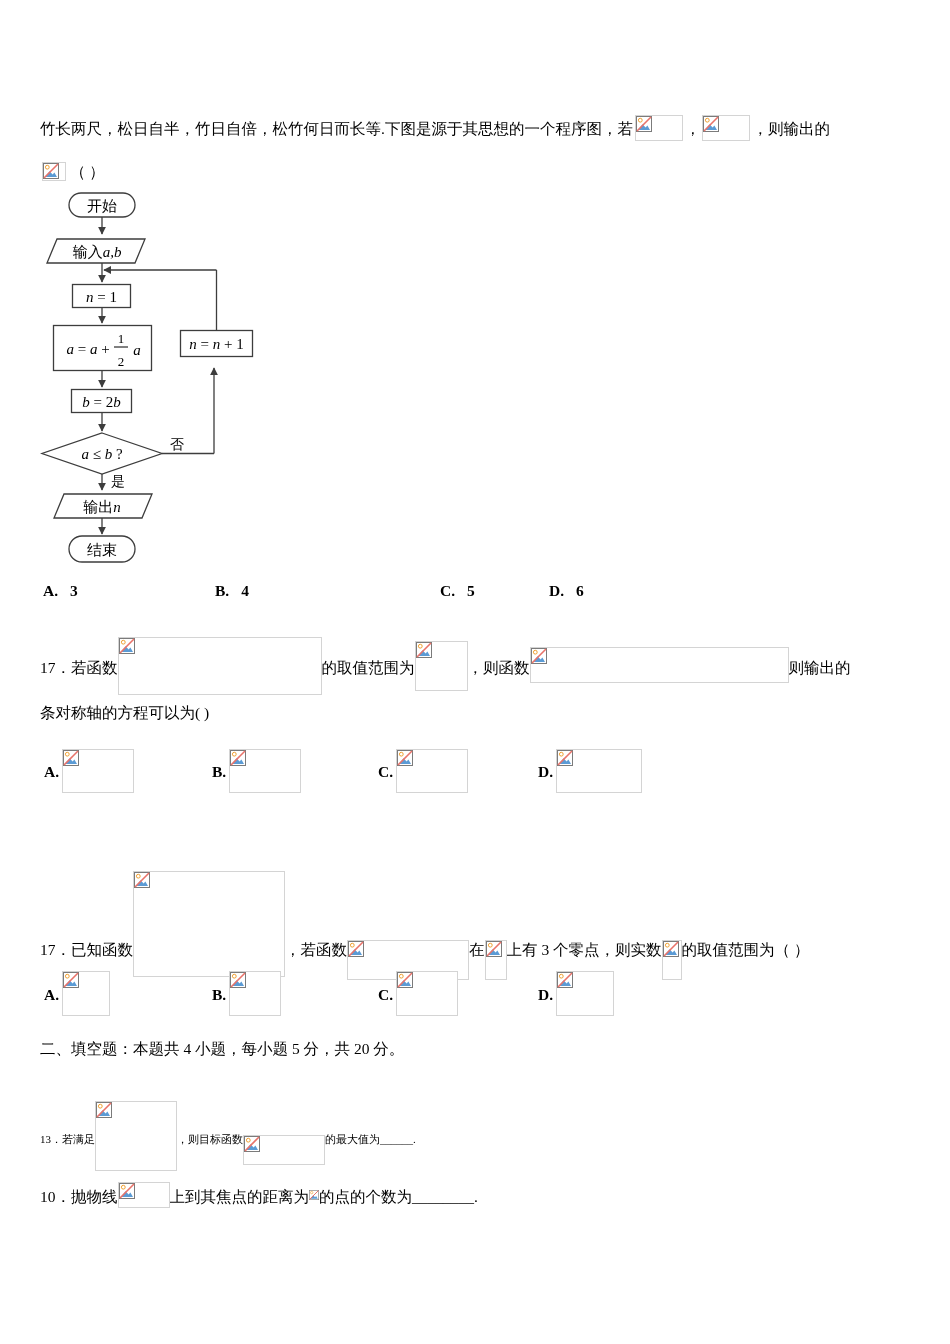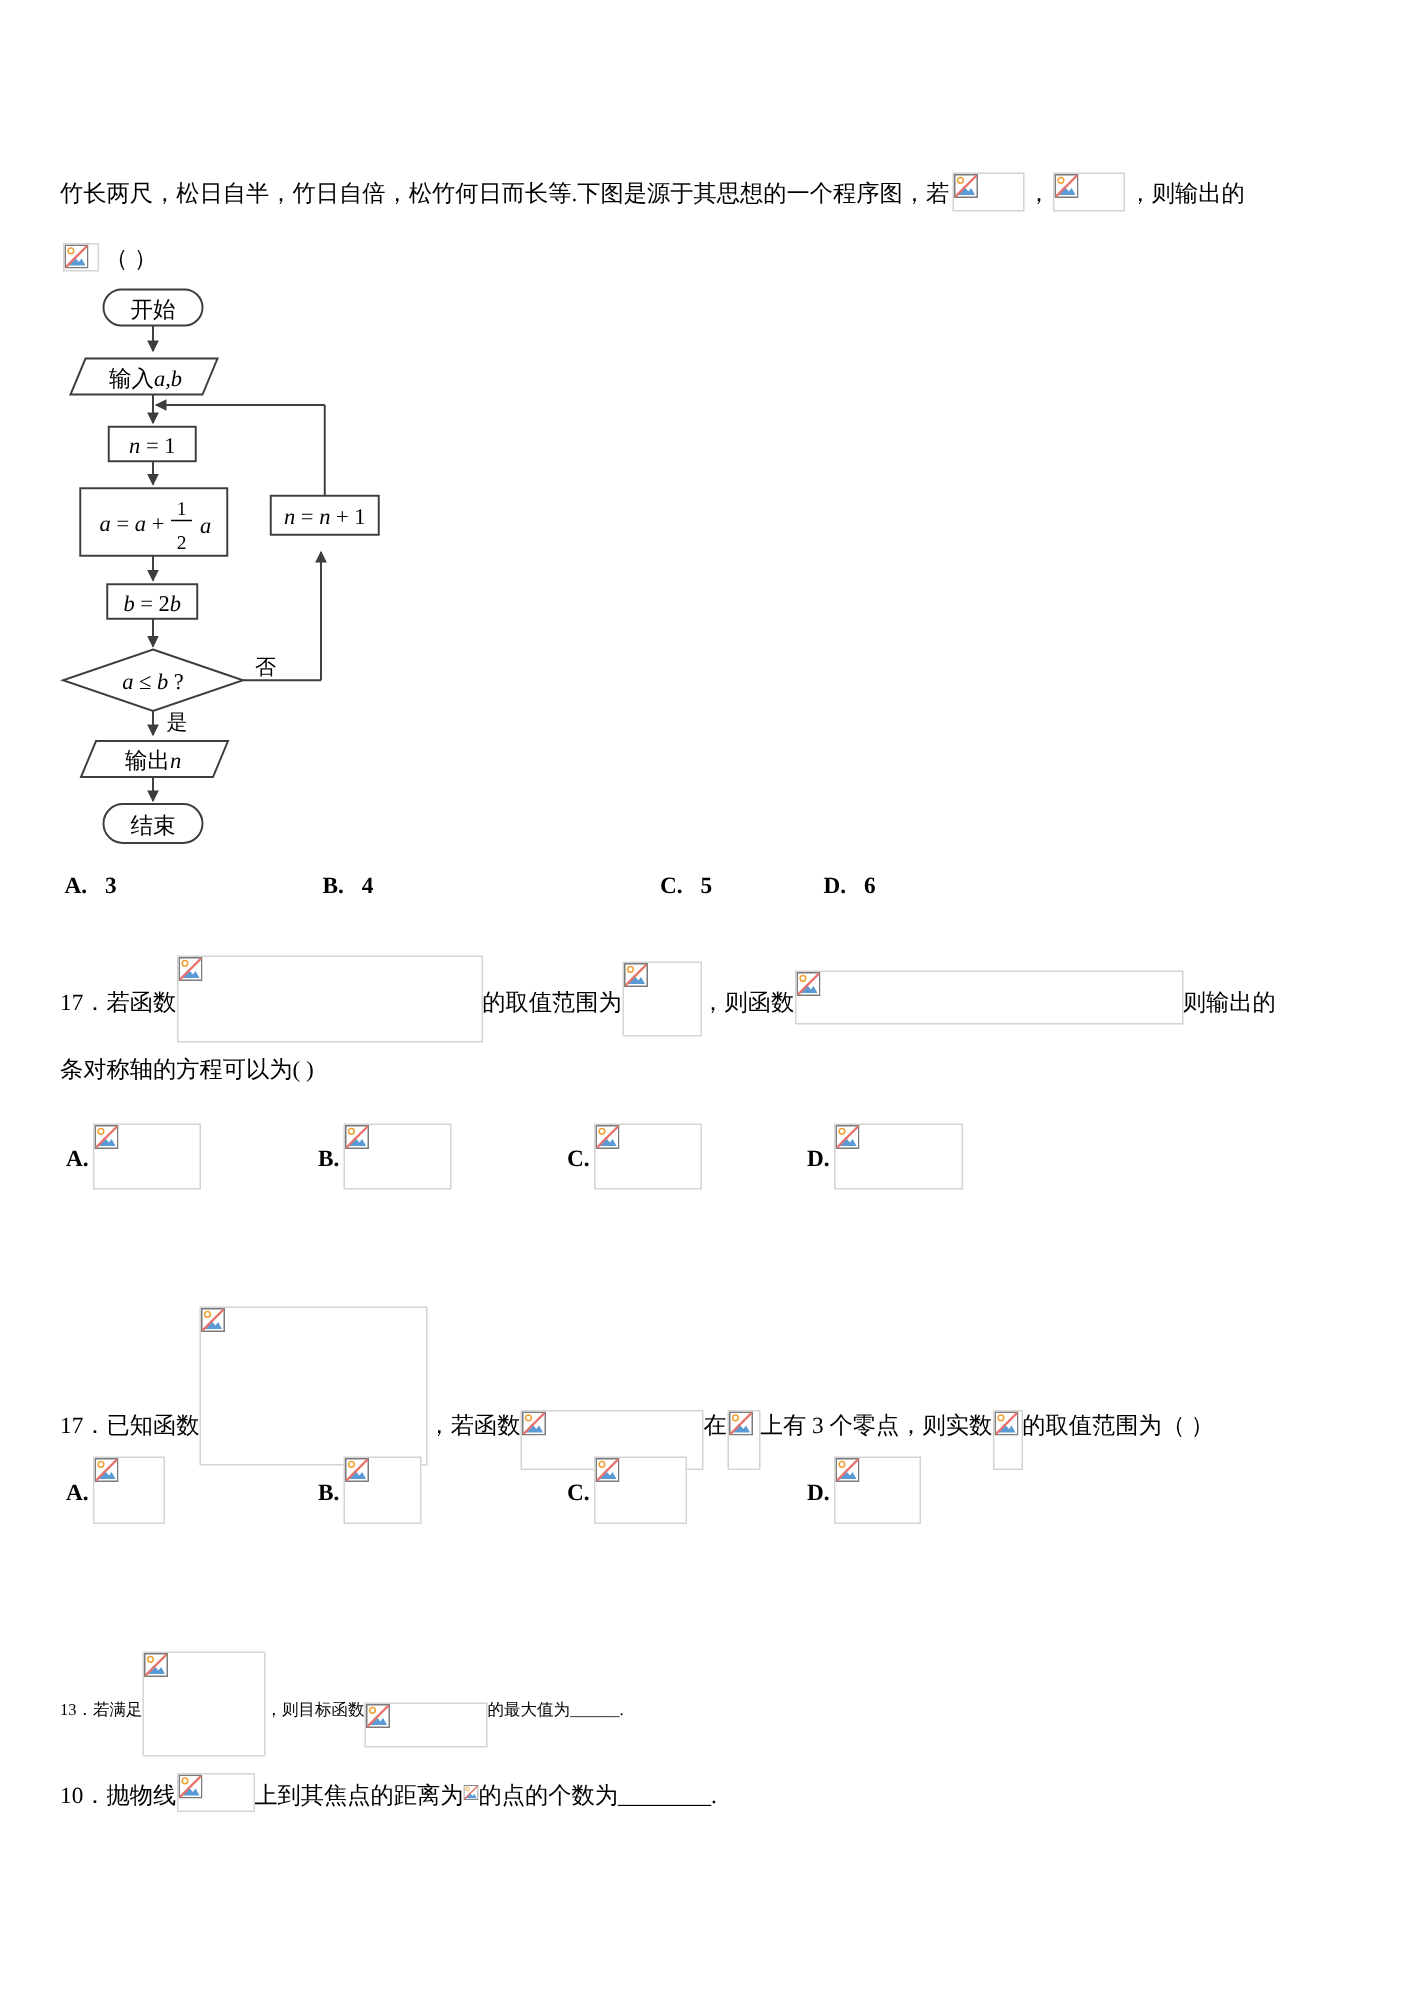--- a/index.html
+++ b/index.html
@@ -285,20 +285,23 @@
     <span class="choice-lab">D.</span><span class="imgph" style="width:58px;height:45px;vertical-align:-16px;margin-left:3px;">
       <svg class="brk" viewBox="0 0 16 16">
         <rect x="0.5" y="0.5" width="15" height="15" fill="#ffffff" stroke="#7b7b7b" stroke-width="1"></rect>
         <circle cx="4.3" cy="4.2" r="1.9" fill="none" stroke="#f0a030" stroke-width="1"></circle>
         <path d="M2 14 L6.6 8.2 L9.6 11.6 L11.4 9.4 L14 14 Z" fill="#5b9bd5"></path>
         <line x1="1" y1="15" x2="15" y2="1" stroke="#e8736a" stroke-width="1.6"></line>
       </svg>
     </span>
   </div>
 
+  <div class="abs" style="left:40px;top:1039px;font-size:15.5px;white-space:nowrap;">
+    <span>二、填空题：本题共 4 小题，每小题 5 分，共 20 分。</span>
+  </div>
 
   <div class="abs" style="left:40px;top:1101px;font-size:11px;white-space:nowrap;">
     <span>13．</span><span>若满足</span><span class="imgph" style="width:82px;height:70px;vertical-align:-28px;">
       <svg class="brk" viewBox="0 0 16 16">
         <rect x="0.5" y="0.5" width="15" height="15" fill="#ffffff" stroke="#7b7b7b" stroke-width="1"></rect>
         <circle cx="4.3" cy="4.2" r="1.9" fill="none" stroke="#f0a030" stroke-width="1"></circle>
         <path d="M2 14 L6.6 8.2 L9.6 11.6 L11.4 9.4 L14 14 Z" fill="#5b9bd5"></path>
         <line x1="1" y1="15" x2="15" y2="1" stroke="#e8736a" stroke-width="1.6"></line>
       </svg>
     </span><span>，则目标函数</span><span class="imgph" style="width:82px;height:30px;vertical-align:-22px;">

